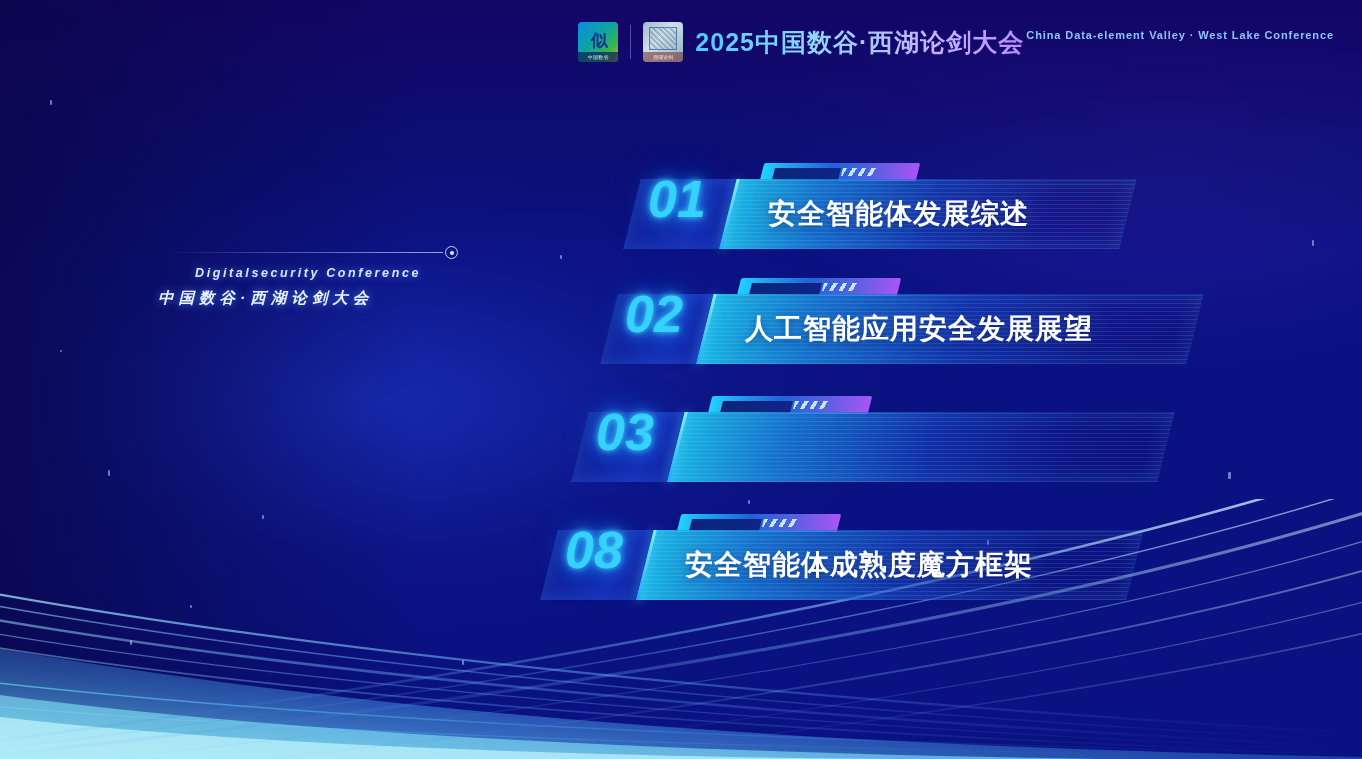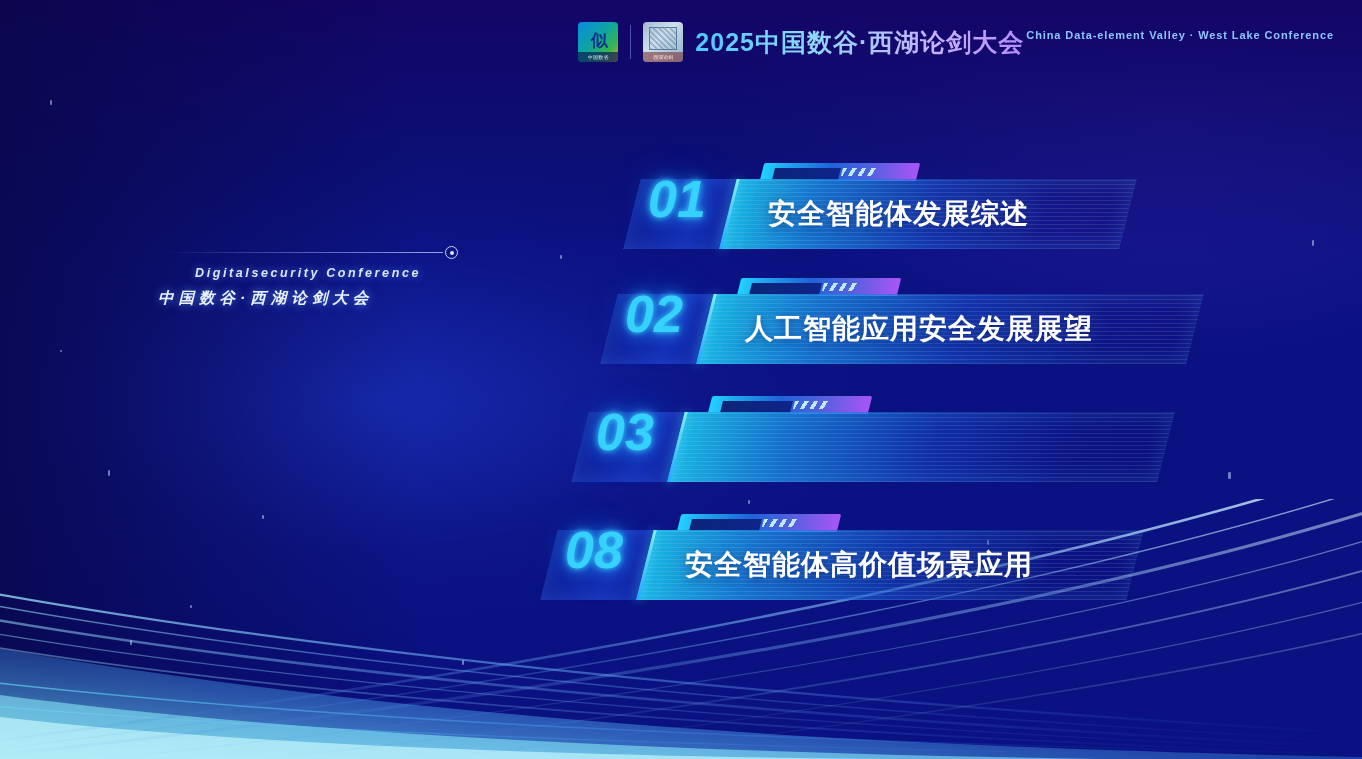--- a/index.html
+++ b/index.html
@@ -331,18 +331,18 @@
     <div class="item" style="left:549px;top:514px;">
       <div class="num-box"></div>
       <div class="num">08</div>
       <div class="bar-wrap" style="width:490px;">
         <div class="bar-cap" style="width:160px;">
           <span class="notch"></span>
           <span class="ticks"></span>
         </div>
         <div class="bar" style="width:490px;"></div>
         <div class="bar-edge"></div>
-        <div class="label">安全智能体高价值场景应用</div>
+        <div class="label">安全智能体成熟度魔方框架</div>
       </div>
     </div>
 
   </div>
 </div>
 
 </body></html>

